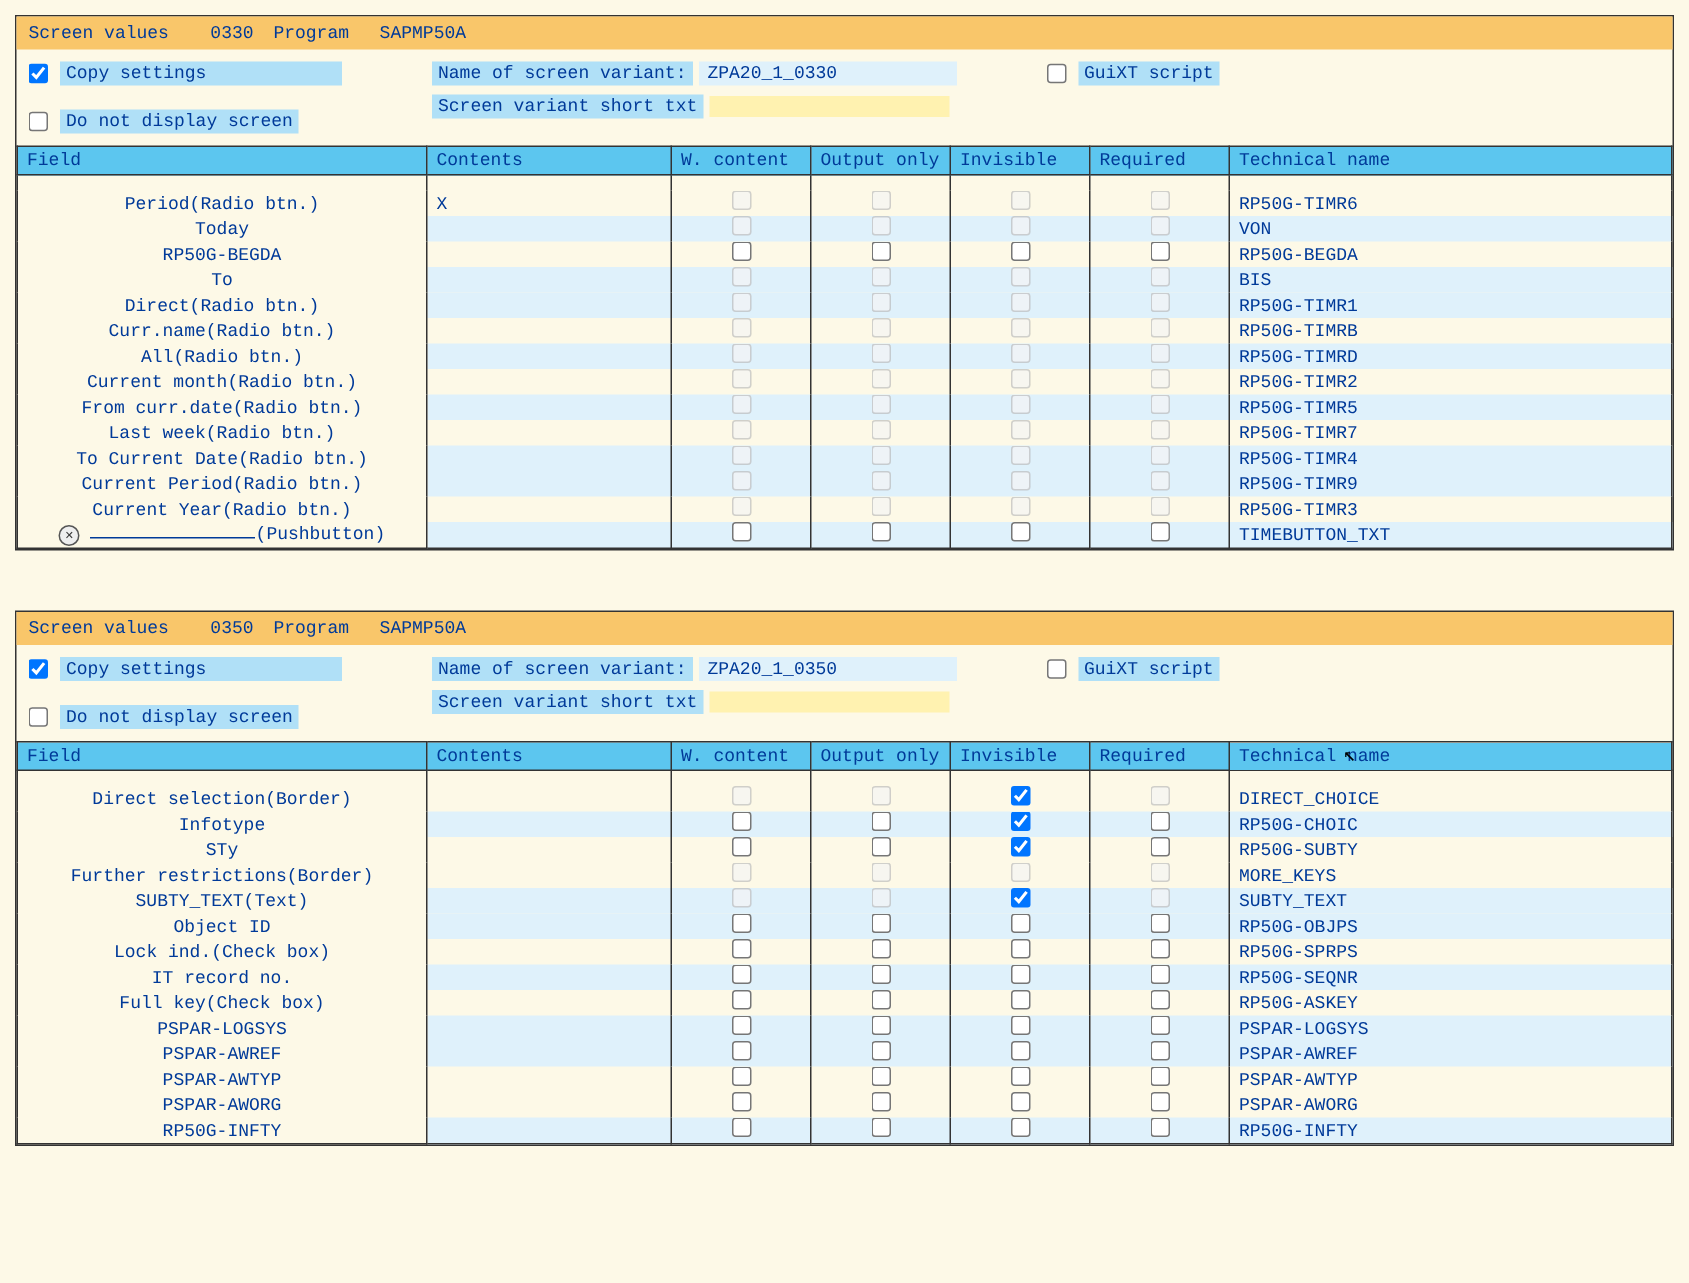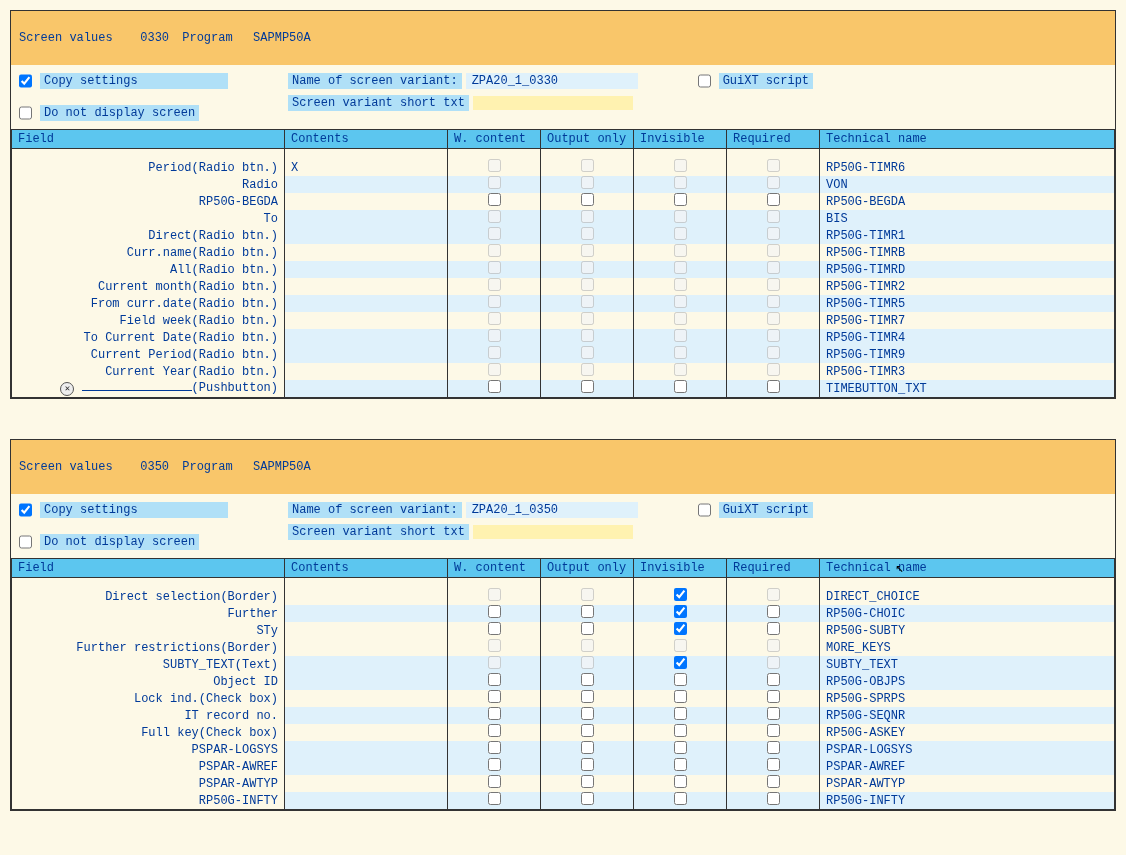--- a/index.html
+++ b/index.html
@@ -10,21 +10,21 @@
   padding: 10px;
   color: #000;
 }
 .panel {
   border: 1px solid #333;
   margin-bottom: 40px;
   background: #fdf9e7;
 }
 .panel-header {
   background: #f9c66a;
-  padding: 20px 8px;
+  padding: 4px 8px;
   color: #003a99;
   font-family: "Courier New", monospace;
 }
 .panel-header span { margin-right: 6px; }
 .settings-row {
   padding: 8px;
   display: flex;
   align-items: flex-start;
   gap: 60px;
 }
@@ -58,21 +58,21 @@
   border-left: 1px solid #333;
   border-right: 1px solid #333;
   height: 15px;
   vertical-align: middle;
   font-family: "Courier New", monospace;
   color: #003a99;
 }
 .grid tbody tr:last-child td { border-bottom:1px solid #333; }
 .grid td.chkcell { text-align:center; }
 .grid td.chkcell input { margin:0; }
-.grid td .fieldcell { display:flex; justify-content:flex-end; }
+.grid td .fieldcell { display:flex; justify-content:center; }
 .grid tr td:nth-child(1){ width:260px; }
 .grid tr td:nth-child(2){ width:150px; }
 .grid tr td:nth-child(3),
 .grid tr td:nth-child(4),
 .grid tr td:nth-child(5),
 .grid tr td:nth-child(6){ width:80px; }
 .stripe-alt { background:#dff1fb; }
 .spacer-row td { height:10px; }
 .circle-x {
   display:inline-flex;width:12px;height:12px;border-radius:50%;
@@ -149,21 +149,21 @@
             <td>X</td>
             <td class="chkcell"><input type="checkbox" disabled="" style=""></td>
             <td class="chkcell"><input type="checkbox" disabled="" style=""></td>
             <td class="chkcell"><input type="checkbox" disabled="" style=""></td>
             <td class="chkcell"><input type="checkbox" disabled="" style=""></td>
             <td>RP50G-TIMR6</td>
           </tr>
           <tr>
             <td>
               <div class="fieldcell">
-                <span>Radio</span>
+                <span>Today</span>
                 <span></span>
               </div>
             </td>
             <td class="stripe-alt"></td>
             <td class="chkcell stripe-alt"><input type="checkbox" disabled="" style=""></td>
             <td class="chkcell stripe-alt"><input type="checkbox" disabled="" style=""></td>
             <td class="chkcell stripe-alt"><input type="checkbox" disabled="" style=""></td>
             <td class="chkcell stripe-alt"><input type="checkbox" disabled="" style=""></td>
             <td class="stripe-alt">VON</td>
           </tr>
@@ -261,21 +261,21 @@
             <td class="stripe-alt"></td>
             <td class="chkcell stripe-alt"><input type="checkbox" disabled="" style=""></td>
             <td class="chkcell stripe-alt"><input type="checkbox" disabled="" style=""></td>
             <td class="chkcell stripe-alt"><input type="checkbox" disabled="" style=""></td>
             <td class="chkcell stripe-alt"><input type="checkbox" disabled="" style=""></td>
             <td class="stripe-alt">RP50G-TIMR5</td>
           </tr>
           <tr>
             <td>
               <div class="fieldcell">
-                <span>Field week</span>
+                <span>Last week</span>
                 <span>(Radio btn.)</span>
               </div>
             </td>
             <td></td>
             <td class="chkcell"><input type="checkbox" disabled="" style=""></td>
             <td class="chkcell"><input type="checkbox" disabled="" style=""></td>
             <td class="chkcell"><input type="checkbox" disabled="" style=""></td>
             <td class="chkcell"><input type="checkbox" disabled="" style=""></td>
             <td>RP50G-TIMR7</td>
           </tr>
@@ -401,21 +401,21 @@
             <td></td>
             <td class="chkcell"><input type="checkbox" disabled="" style=""></td>
             <td class="chkcell"><input type="checkbox" disabled="" style=""></td>
             <td class="chkcell"><input type="checkbox" checked="" style=""></td>
             <td class="chkcell"><input type="checkbox" disabled="" style=""></td>
             <td>DIRECT_CHOICE</td>
           </tr>
           <tr>
             <td>
               <div class="fieldcell">
-                <span>Further</span>
+                <span>Infotype</span>
                 <span></span>
               </div>
             </td>
             <td class="stripe-alt"></td>
             <td class="chkcell stripe-alt"><input type="checkbox" style=""></td>
             <td class="chkcell stripe-alt"><input type="checkbox" style=""></td>
             <td class="chkcell stripe-alt"><input type="checkbox" checked="" style=""></td>
             <td class="chkcell stripe-alt"><input type="checkbox" style=""></td>
             <td class="stripe-alt">RP50G-CHOIC</td>
           </tr>
@@ -551,20 +551,34 @@
                 <span>PSPAR-AWTYP</span>
                 <span></span>
               </div>
             </td>
             <td></td>
             <td class="chkcell"><input type="checkbox" style=""></td>
             <td class="chkcell"><input type="checkbox" style=""></td>
             <td class="chkcell"><input type="checkbox" style=""></td>
             <td class="chkcell"><input type="checkbox" style=""></td>
             <td>PSPAR-AWTYP</td>
+          </tr>
+          <tr>
+            <td>
+              <div class="fieldcell">
+                <span>PSPAR-AWORG</span>
+                <span></span>
+              </div>
+            </td>
+            <td></td>
+            <td class="chkcell"><input type="checkbox" style=""></td>
+            <td class="chkcell"><input type="checkbox" style=""></td>
+            <td class="chkcell"><input type="checkbox" style=""></td>
+            <td class="chkcell"><input type="checkbox" style=""></td>
+            <td>PSPAR-AWORG</td>
           </tr>
           <tr>
             <td>
               <div class="fieldcell">
                 <span>RP50G-INFTY</span>
                 <span></span>
               </div>
             </td>
             <td class="stripe-alt"></td>
             <td class="chkcell stripe-alt"><input type="checkbox" style=""></td>

